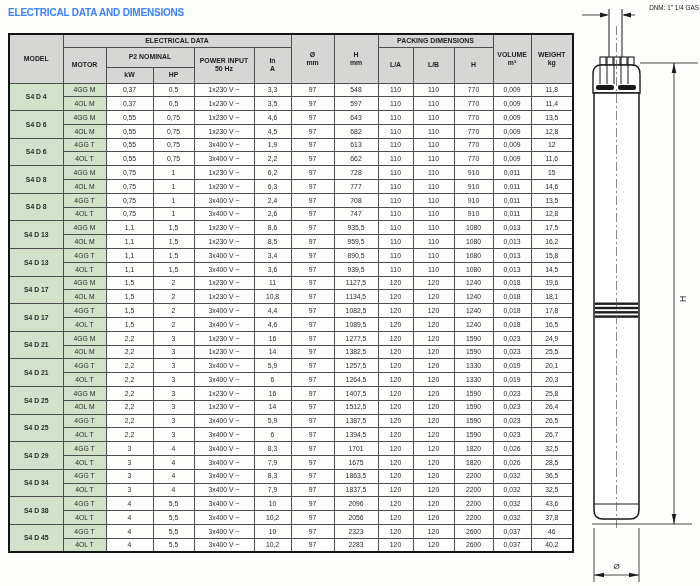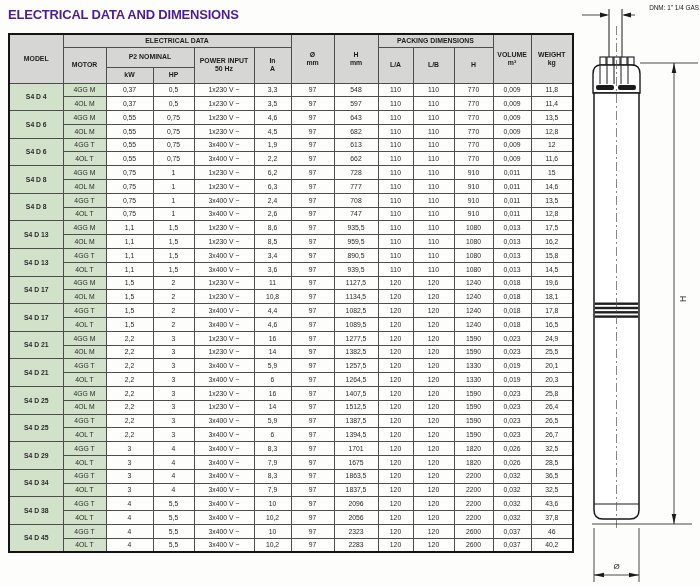--- a/index.html
+++ b/index.html
@@ -1,22 +1,22 @@
 <!DOCTYPE html>
 <html><head>
 <meta charset="utf-8">
 <style>
   html,body{margin:0;padding:0;}
   body{
     width:700px;height:586px;position:relative;background:#fdfdfc;
     font-family:"Liberation Sans",sans-serif;color:#1c1c1c;overflow:hidden;
   }
   .page-title{
-    position:absolute;left:8px;top:7px;font-size:13px;font-weight:bold;
-    letter-spacing:-0.2px;color:#4c1d95;
+    position:absolute;left:8px;top:7px;font-size:10px;font-weight:bold;
+    letter-spacing:-0.2px;color:#3b82f6;
   }
   table.data{
     position:absolute;left:8px;top:33px;width:564px;
     border-collapse:collapse;table-layout:fixed;
     border:2px solid #141414;
   }
   table.data th,table.data td{
     border:1px solid #4d4d4d;padding:0;text-align:center;vertical-align:middle;
     font-size:6.8px;line-height:1.1;color:#2a2a2a;
     overflow:hidden;white-space:nowrap;

